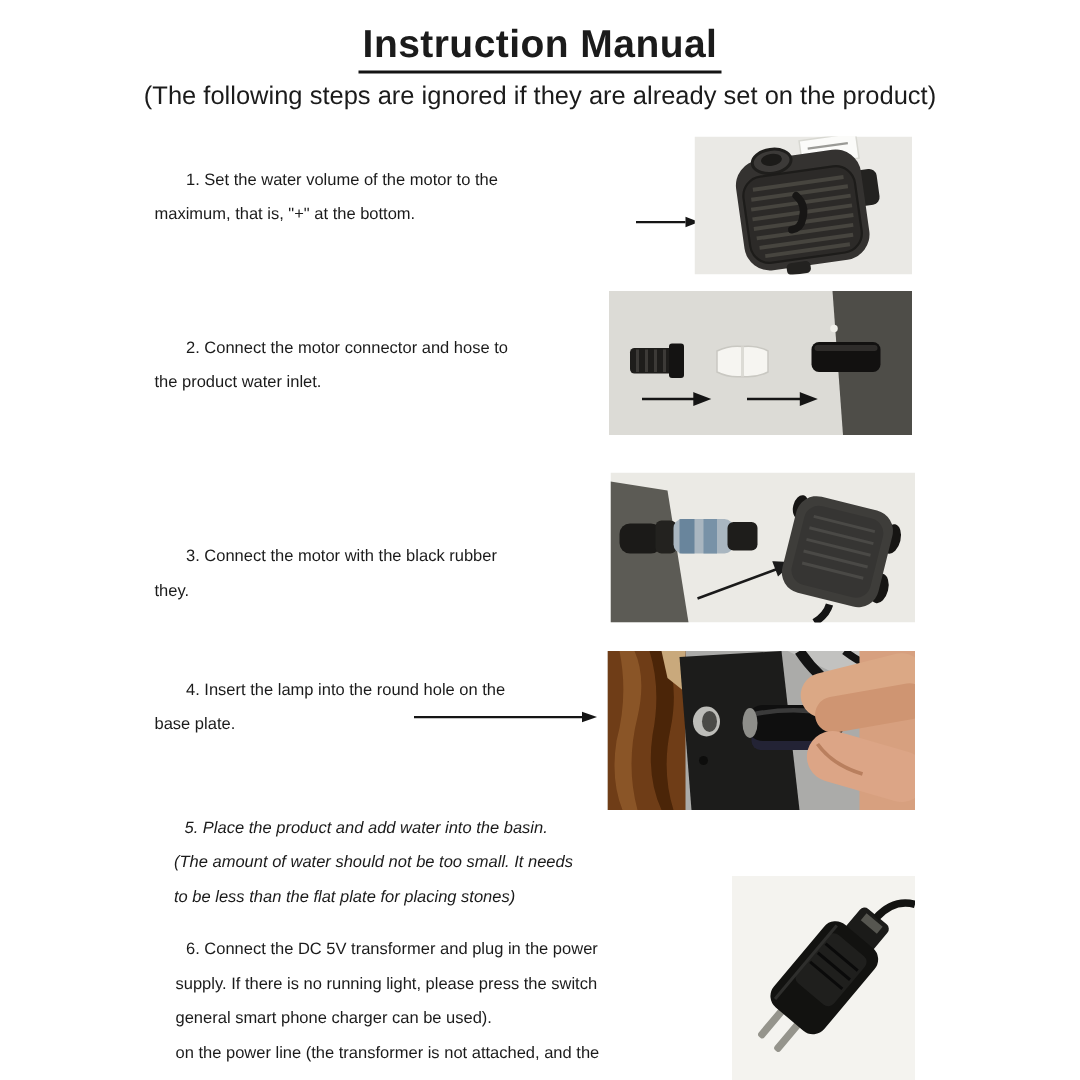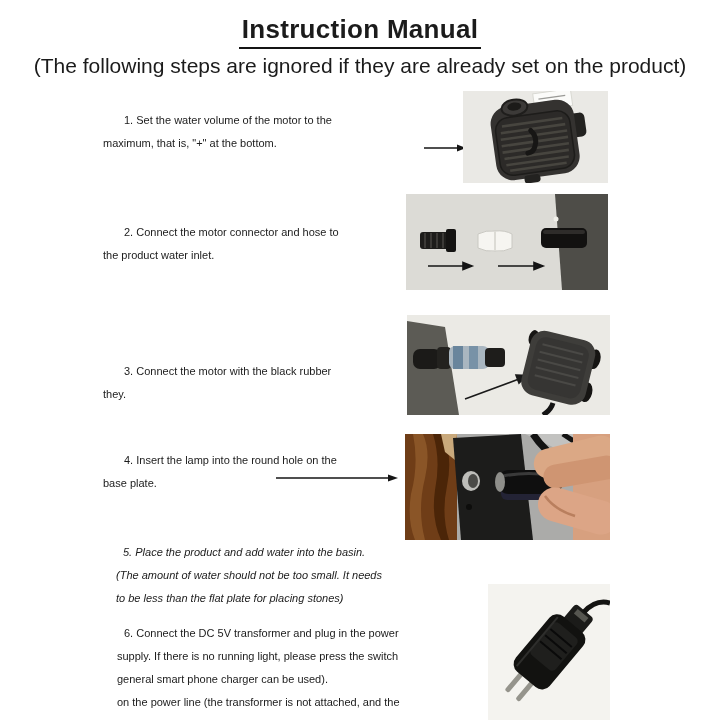--- a/index.html
+++ b/index.html
@@ -1,21 +1,21 @@
 <!DOCTYPE html>
 <html><head>
 <meta charset="utf-8">
 <style>
   html,body{margin:0;padding:0;background:#ffffff;}
   .page{position:relative;width:720px;height:720px;background:#ffffff;
         font-family:"Liberation Sans",sans-serif;color:#1b1b1b;overflow:hidden;}
   .title-wrap{position:absolute;top:14px;left:0;width:100%;text-align:center;}
   .title{display:inline-block;font-size:26px;font-weight:700;letter-spacing:.3px;
          border-bottom:2.5px solid #141414;padding:0 3px 2px;}
-  .subtitle{position:absolute;top:54px;left:0;width:100%;text-align:center;font-size:21px;}
+  .subtitle{position:absolute;top:54px;left:0;width:100%;text-align:center;font-size:17px;}
   .step-text{position:absolute;font-size:11px;line-height:23px;white-space:nowrap;}
   .step-text .line.first{text-indent:21px;}
   .s1{left:103px;top:109px;}
   .s2{left:103px;top:221px;}
   .s3{left:103px;top:344px;margin-top:16px;}
   .s4{left:103px;top:449px;}
   .s5{left:116px;top:541px;font-style:italic;}
   .s5 .line.first,.s6 .line.first{text-indent:7px;}
   .s6{left:117px;top:622px;}
   .photo{position:absolute;line-height:0;}

